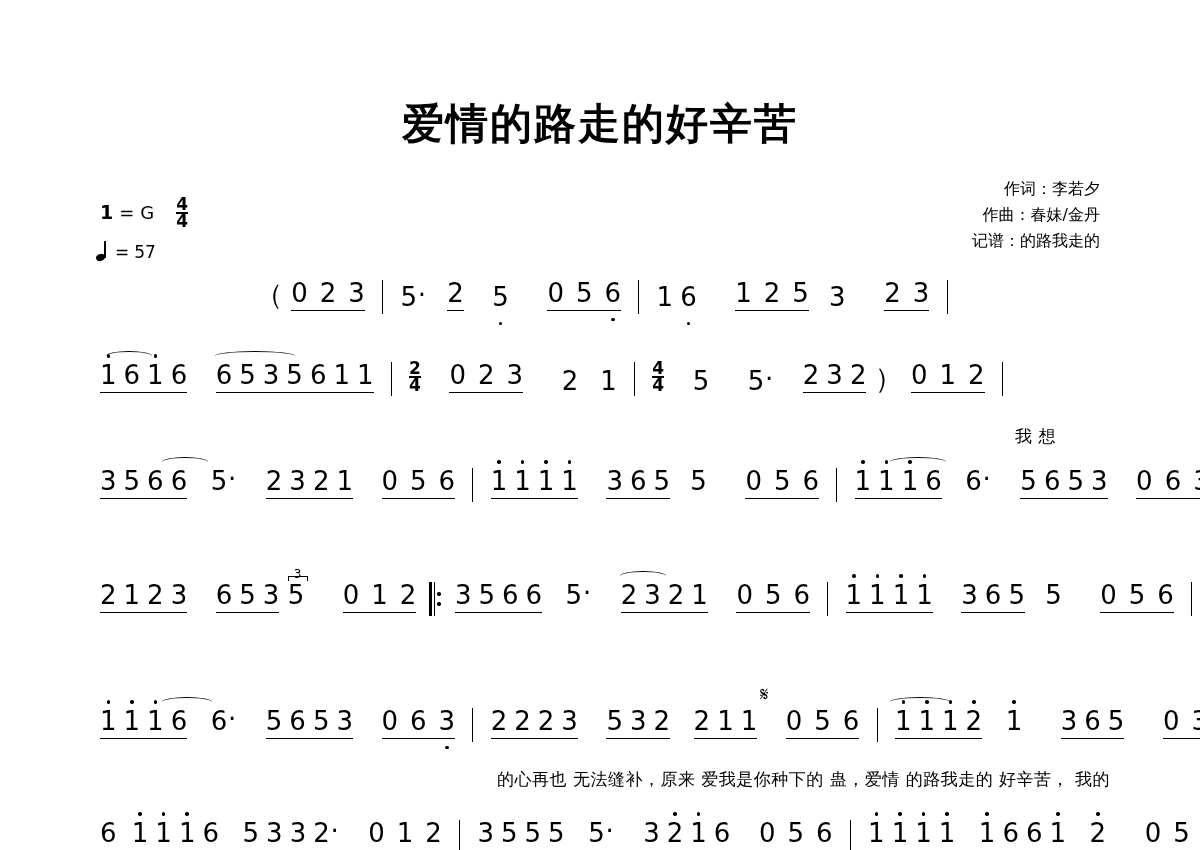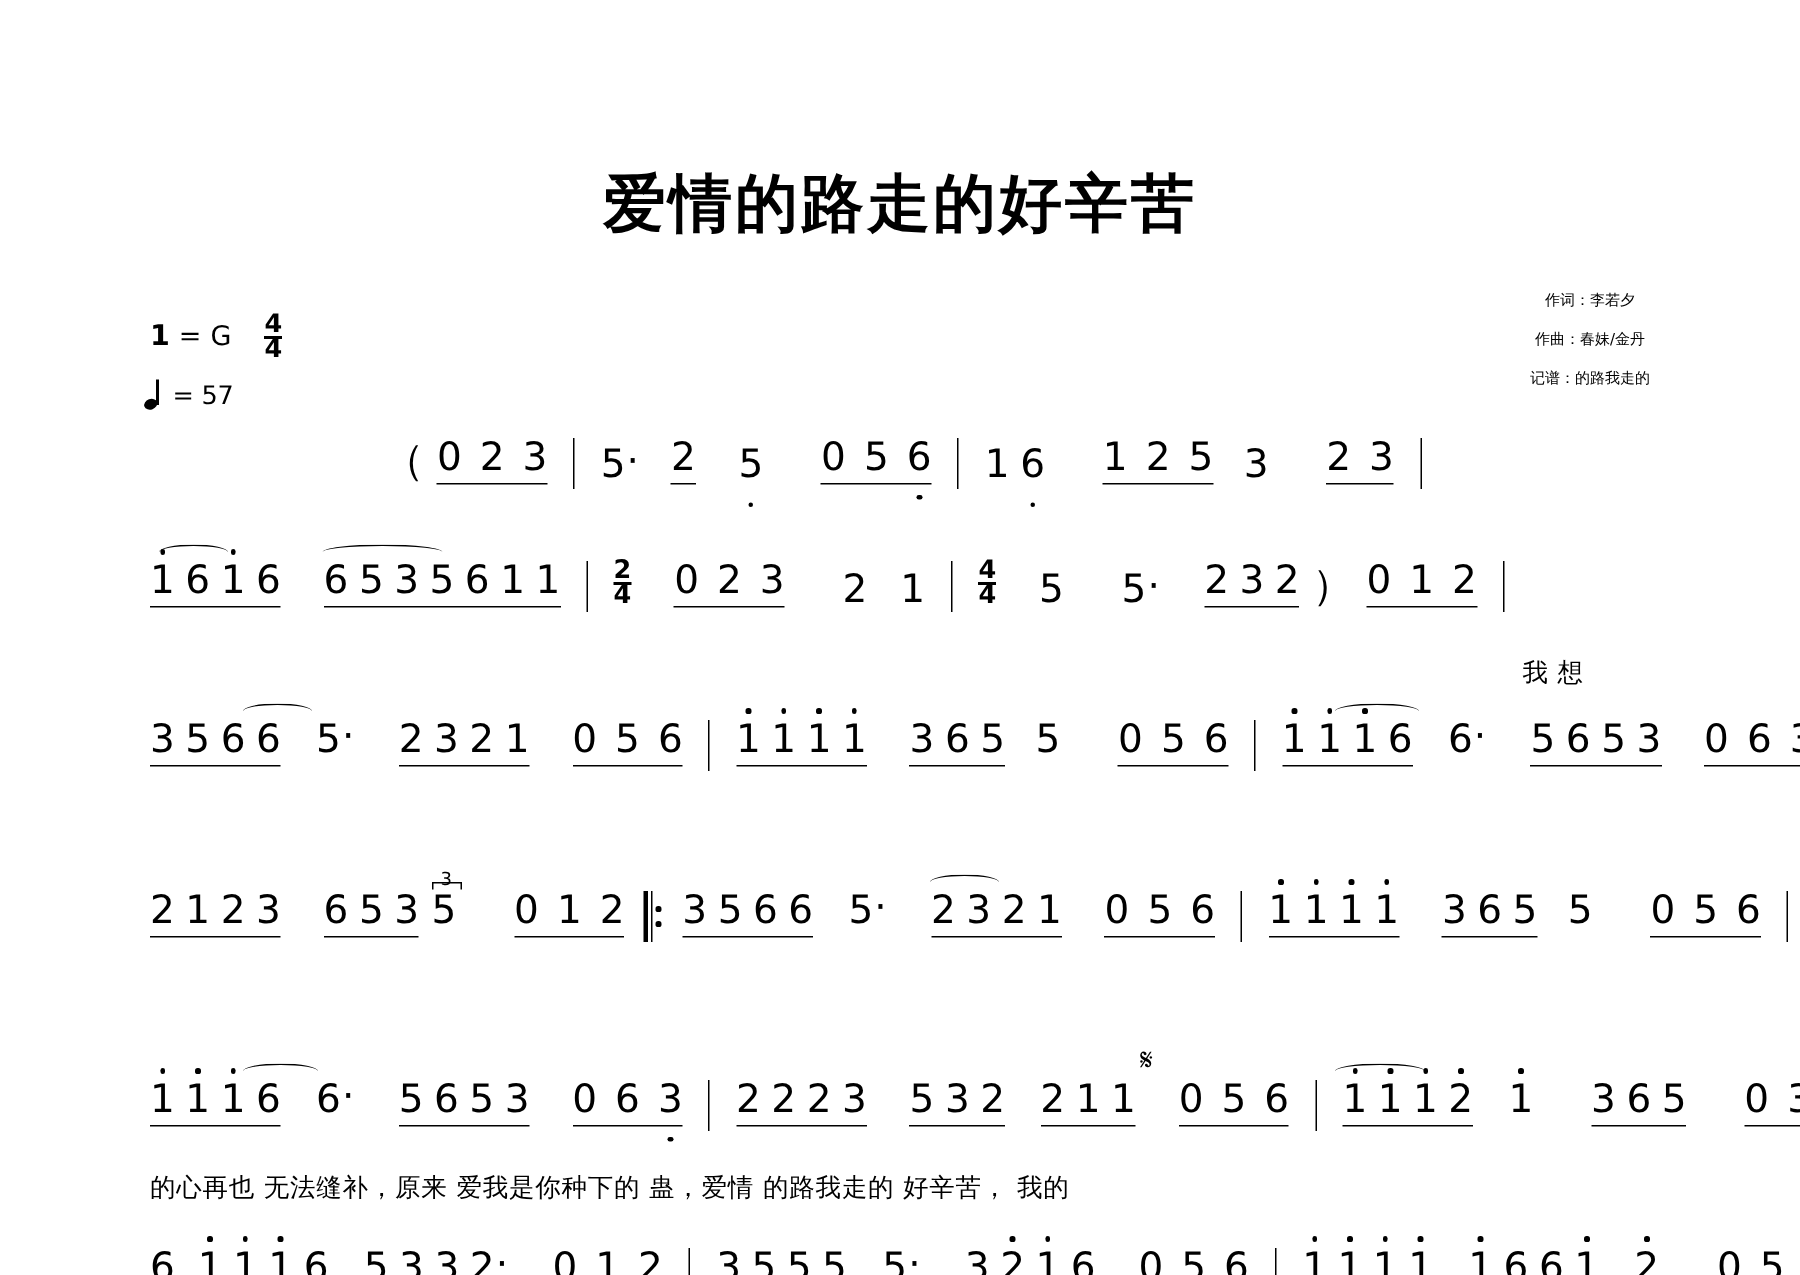--- a/index.html
+++ b/index.html
@@ -11,21 +11,21 @@
     width: 1200px;
     height: 850px;
     position: relative;
     font-family: "DejaVu Sans", "Liberation Sans", sans-serif;
     color: #000000;
     overflow: hidden;
   }
 
   .sheet {
     position: absolute;
-    left: 0; top: 12px;
+    left: 0; top: 0;
     width: 1200px;
     height: 718px;
   }
 
   
   .title {
     position: absolute;
     top: 96px;
     left: 0;
     width: 1200px;
@@ -40,22 +40,22 @@
     top: 186px;
     left: 0;
     width: 1200px;
     text-align: center;
     font-size: 17px;
   }
   .credits {
     position: absolute;
     right: 100px;
     top: 176px;
-    text-align: center;
-    font-size: 10px;
+    text-align: right;
+    font-size: 16px;
     line-height: 26px;
   }
   .credits div { white-space: nowrap; }
 
   
   .keyblock {
     position: absolute;
     left: 100px;
     top: 196px;
     font-size: 18px;
@@ -479,21 +479,21 @@
       <span class="grp under1">
         <span class="n">3</span><span class="sp-s"></span><span class="n">6</span><span class="sp-s"></span><span class="n">5</span>
       </span>
       <span class="sp-l"></span>
       <span class="grp under1">
         <span class="n">0</span><span class="sp"></span><span class="n">3</span><span class="sp"></span>
       </span>
       
     </div>
   </div>
-  <div class="lyrics" style="top:768px;">的心再也  无法缝补，原来 爱我是你种下的  蛊，爱情 的路我走的 好辛苦， 我的</div>
+  <div class="lyrics" style="top:768px;text-align:right;">的心再也  无法缝补，原来 爱我是你种下的  蛊，爱情 的路我走的 好辛苦， 我的</div>
 
   <div class="system" style="top:818px; left:100px; width:1010px;">
     <div class="row-notes">
       <span class="n">6</span><span class="sp-s"></span>
       <span class="grp under1">
         <span class="n dot-up">1</span><span class="sp-s"></span><span class="n dot-up">1</span><span class="sp-s"></span><span class="n dot-up">1</span><span class="sp-s"></span><span class="n">6</span>
       </span>
       <span class="sp-s"></span>
       <span class="grp under1">
         <span class="n">5</span><span class="sp-s"></span><span class="n">3</span><span class="sp-s"></span><span class="n">3</span><span class="sp-s"></span><span class="n dotted">2</span>

